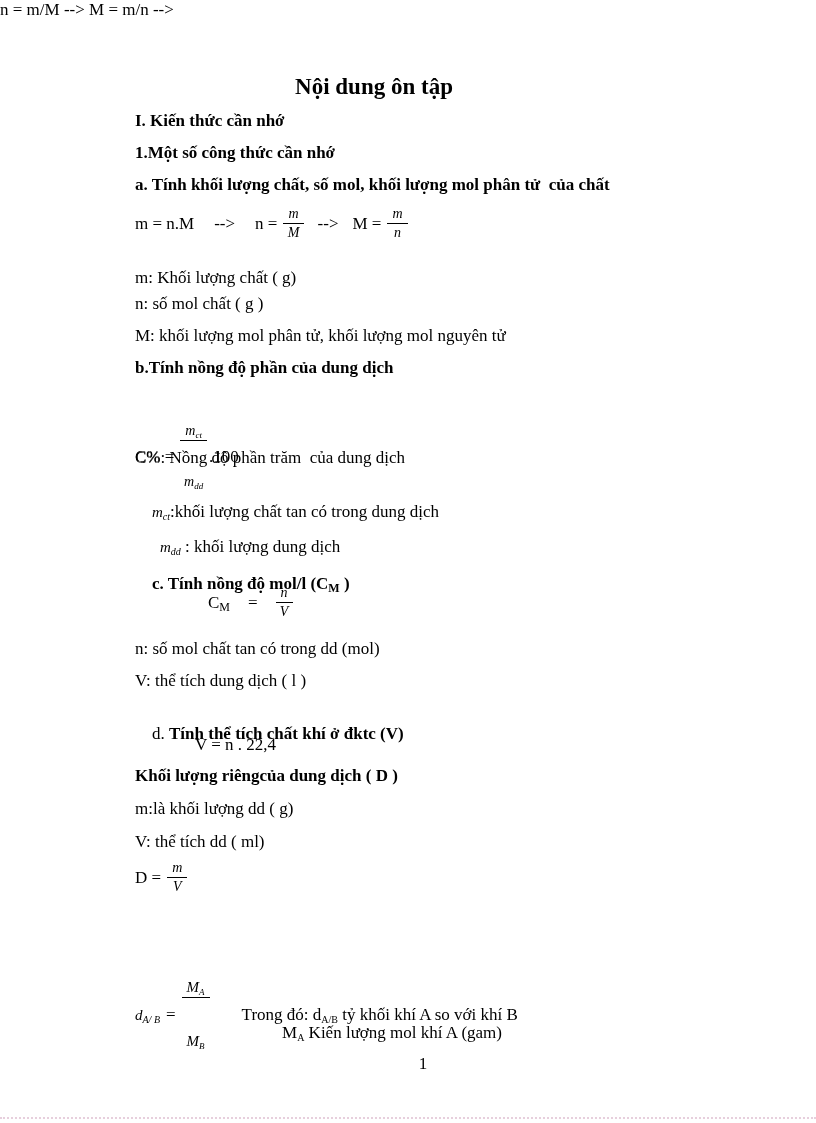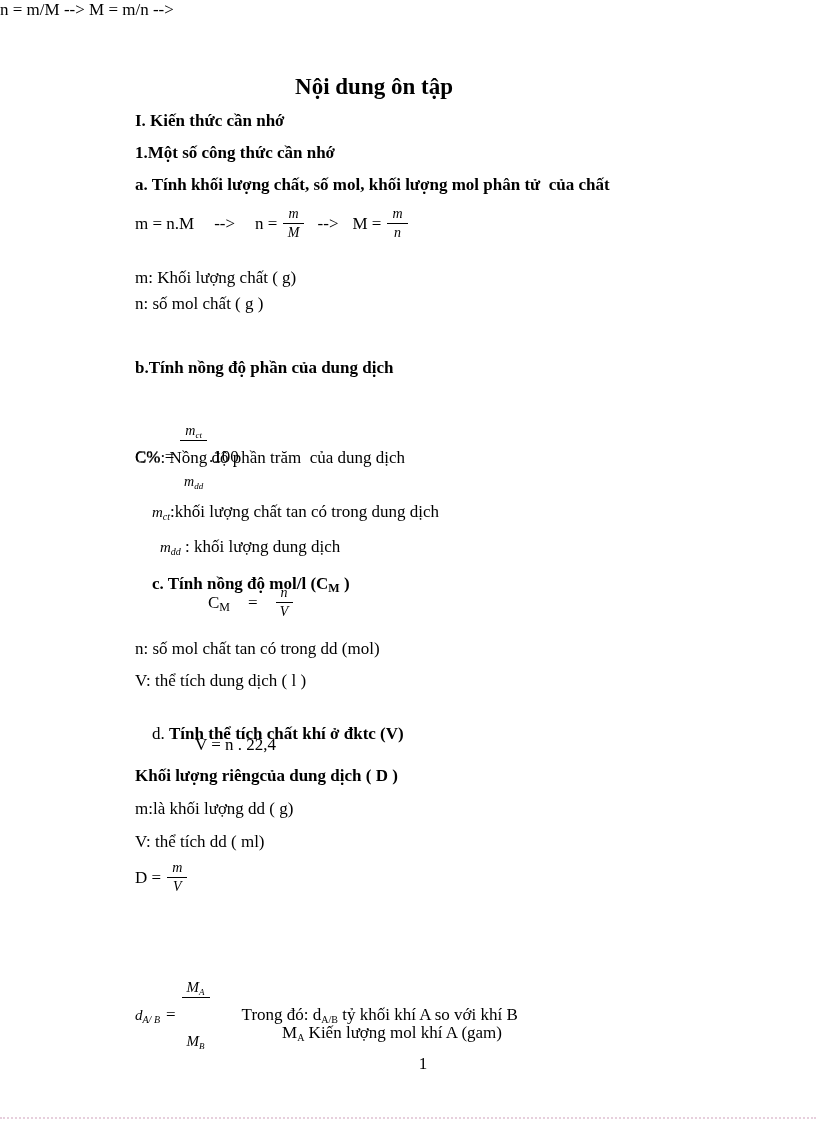--- a/index.html
+++ b/index.html
@@ -93,20 +93,21 @@
     <span style="margin-left:-6px;">--&gt;</span>
     <span class="grp" style="margin-left:-6px;">
       <span>M =</span>
       <span class="frac"><span class="num">m</span><span class="den">n</span></span>
     </span>
   </div>
 
   
   <div class="line" style="top:260px;left:135px;margin-top:7px;">m: Khối lượng chất ( g)</div>
   <div class="line" style="top:293px;left:135px;">n: số mol chất ( g )</div>
+  <div class="line" style="top:325px;left:135px;">M: khối lượng mol phân tử, khối lượng mol nguyên tử</div>
 
   
   <div class="line bold" style="top:357px;left:135px;">b.Tính nồng độ phần của dung dịch</div>
 
   
   <div class="line formula" style="top:391px;left:135px;gap:6px;">
     <span>C% =</span>
     <span class="frac">
       <span class="num"><span>m</span><sub>ct</sub></span>
       <span class="den"><span>m</span><sub>dd</sub></span>

